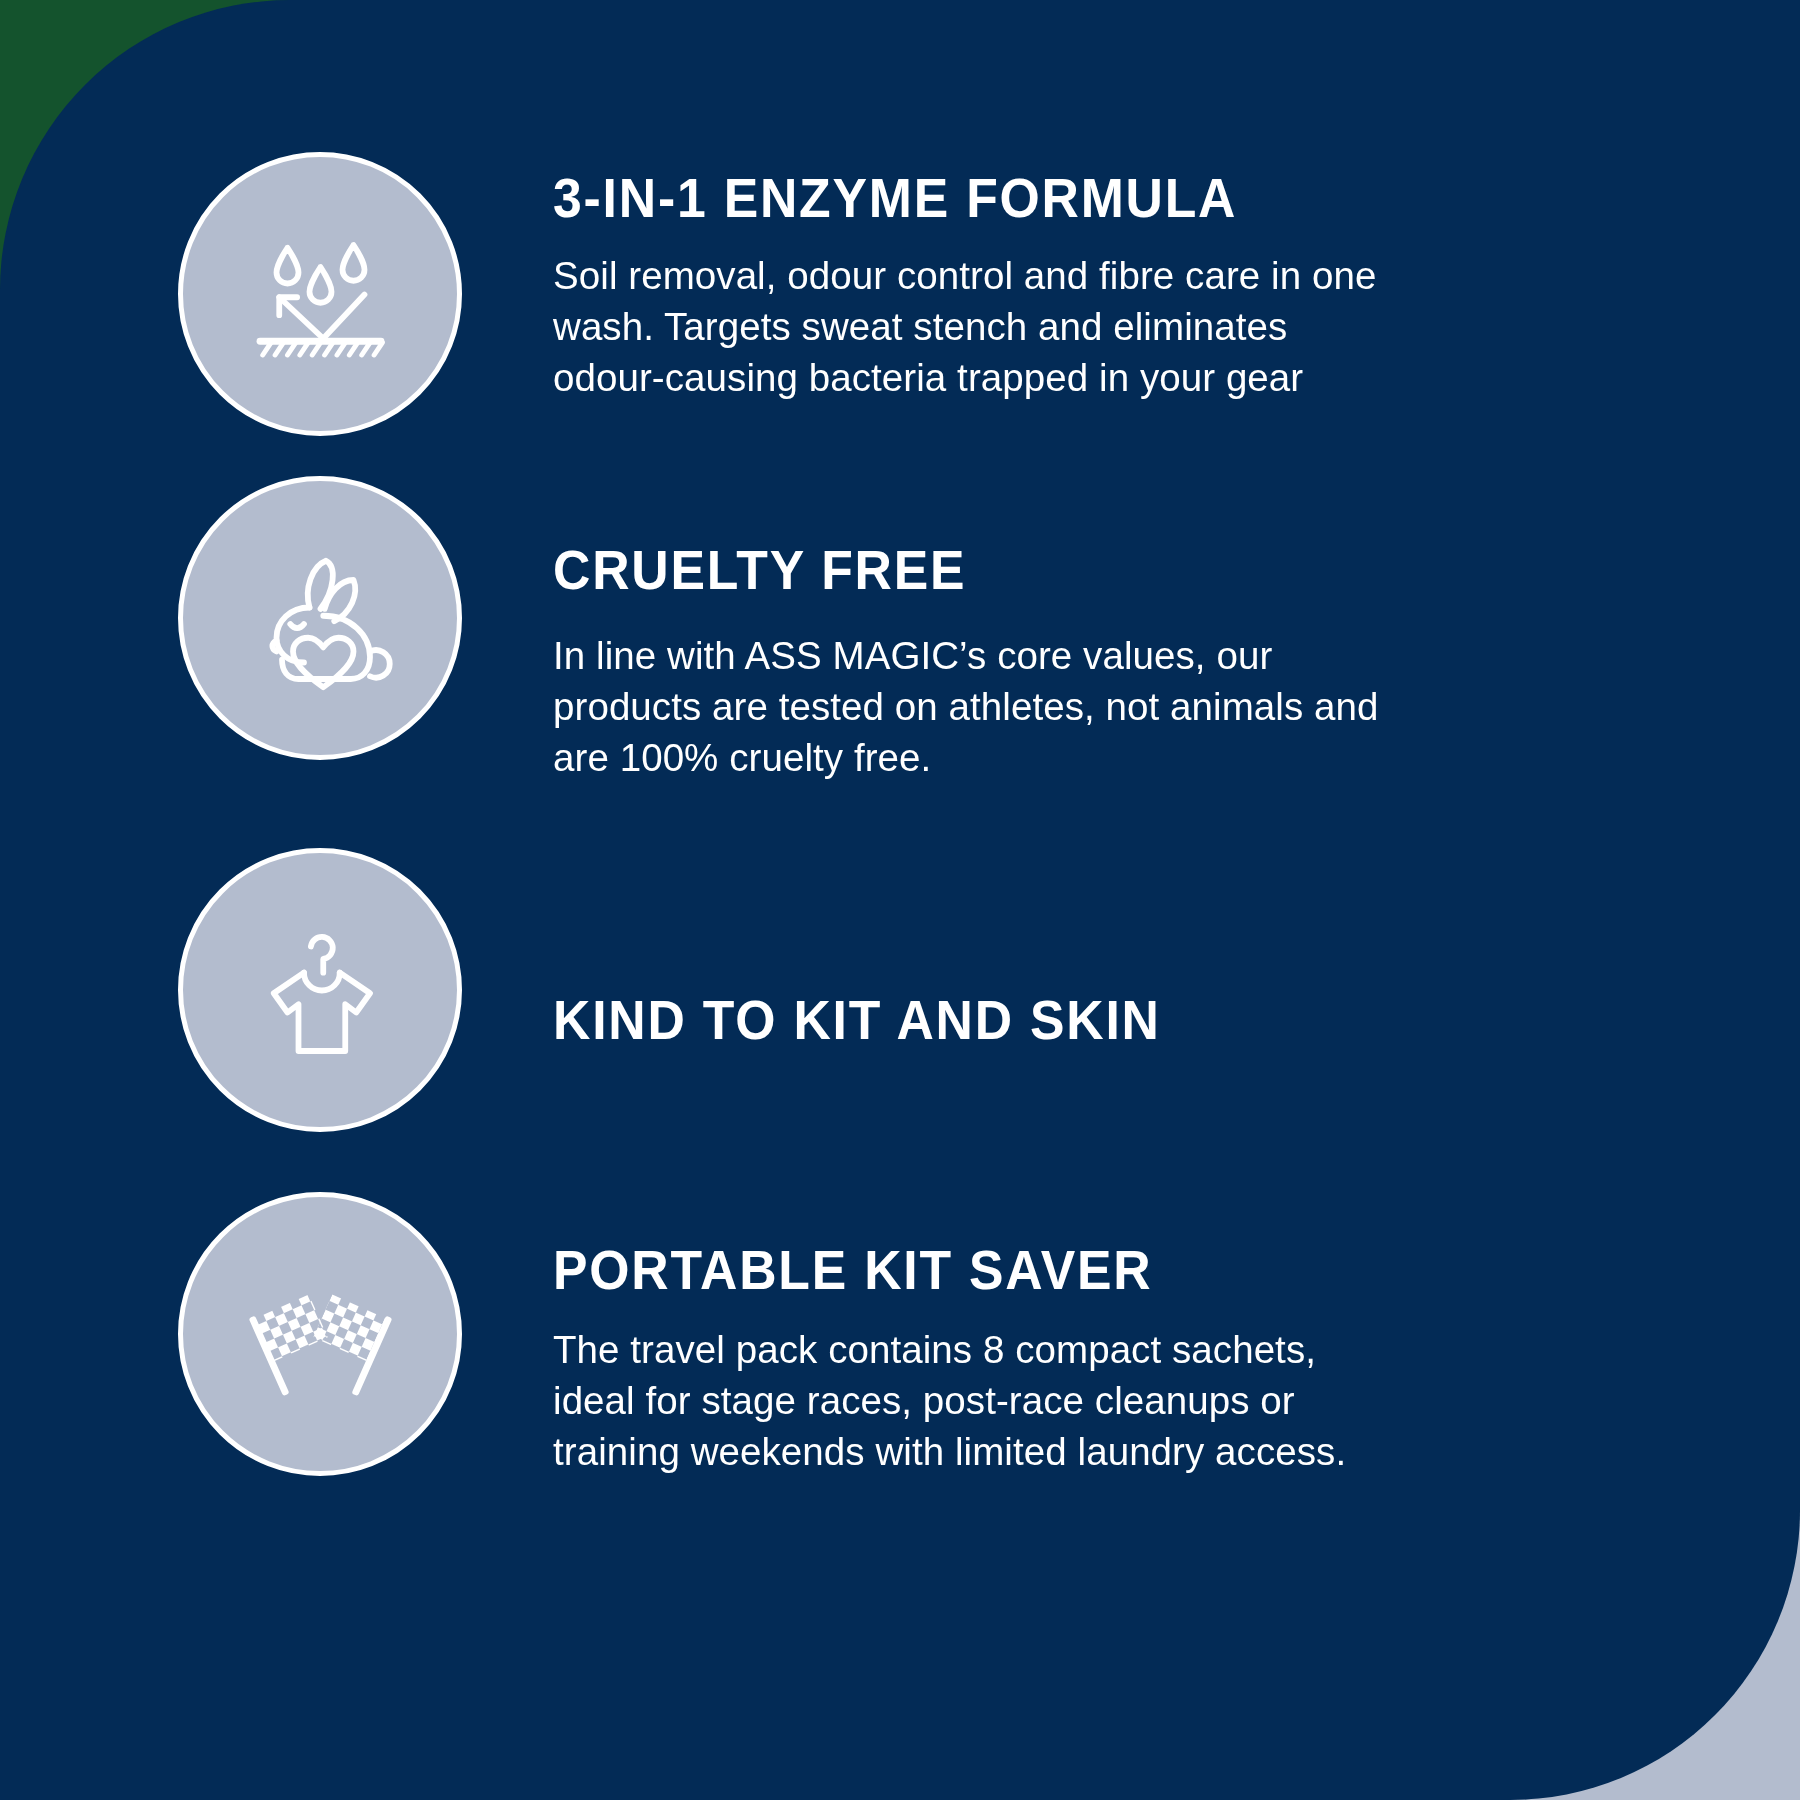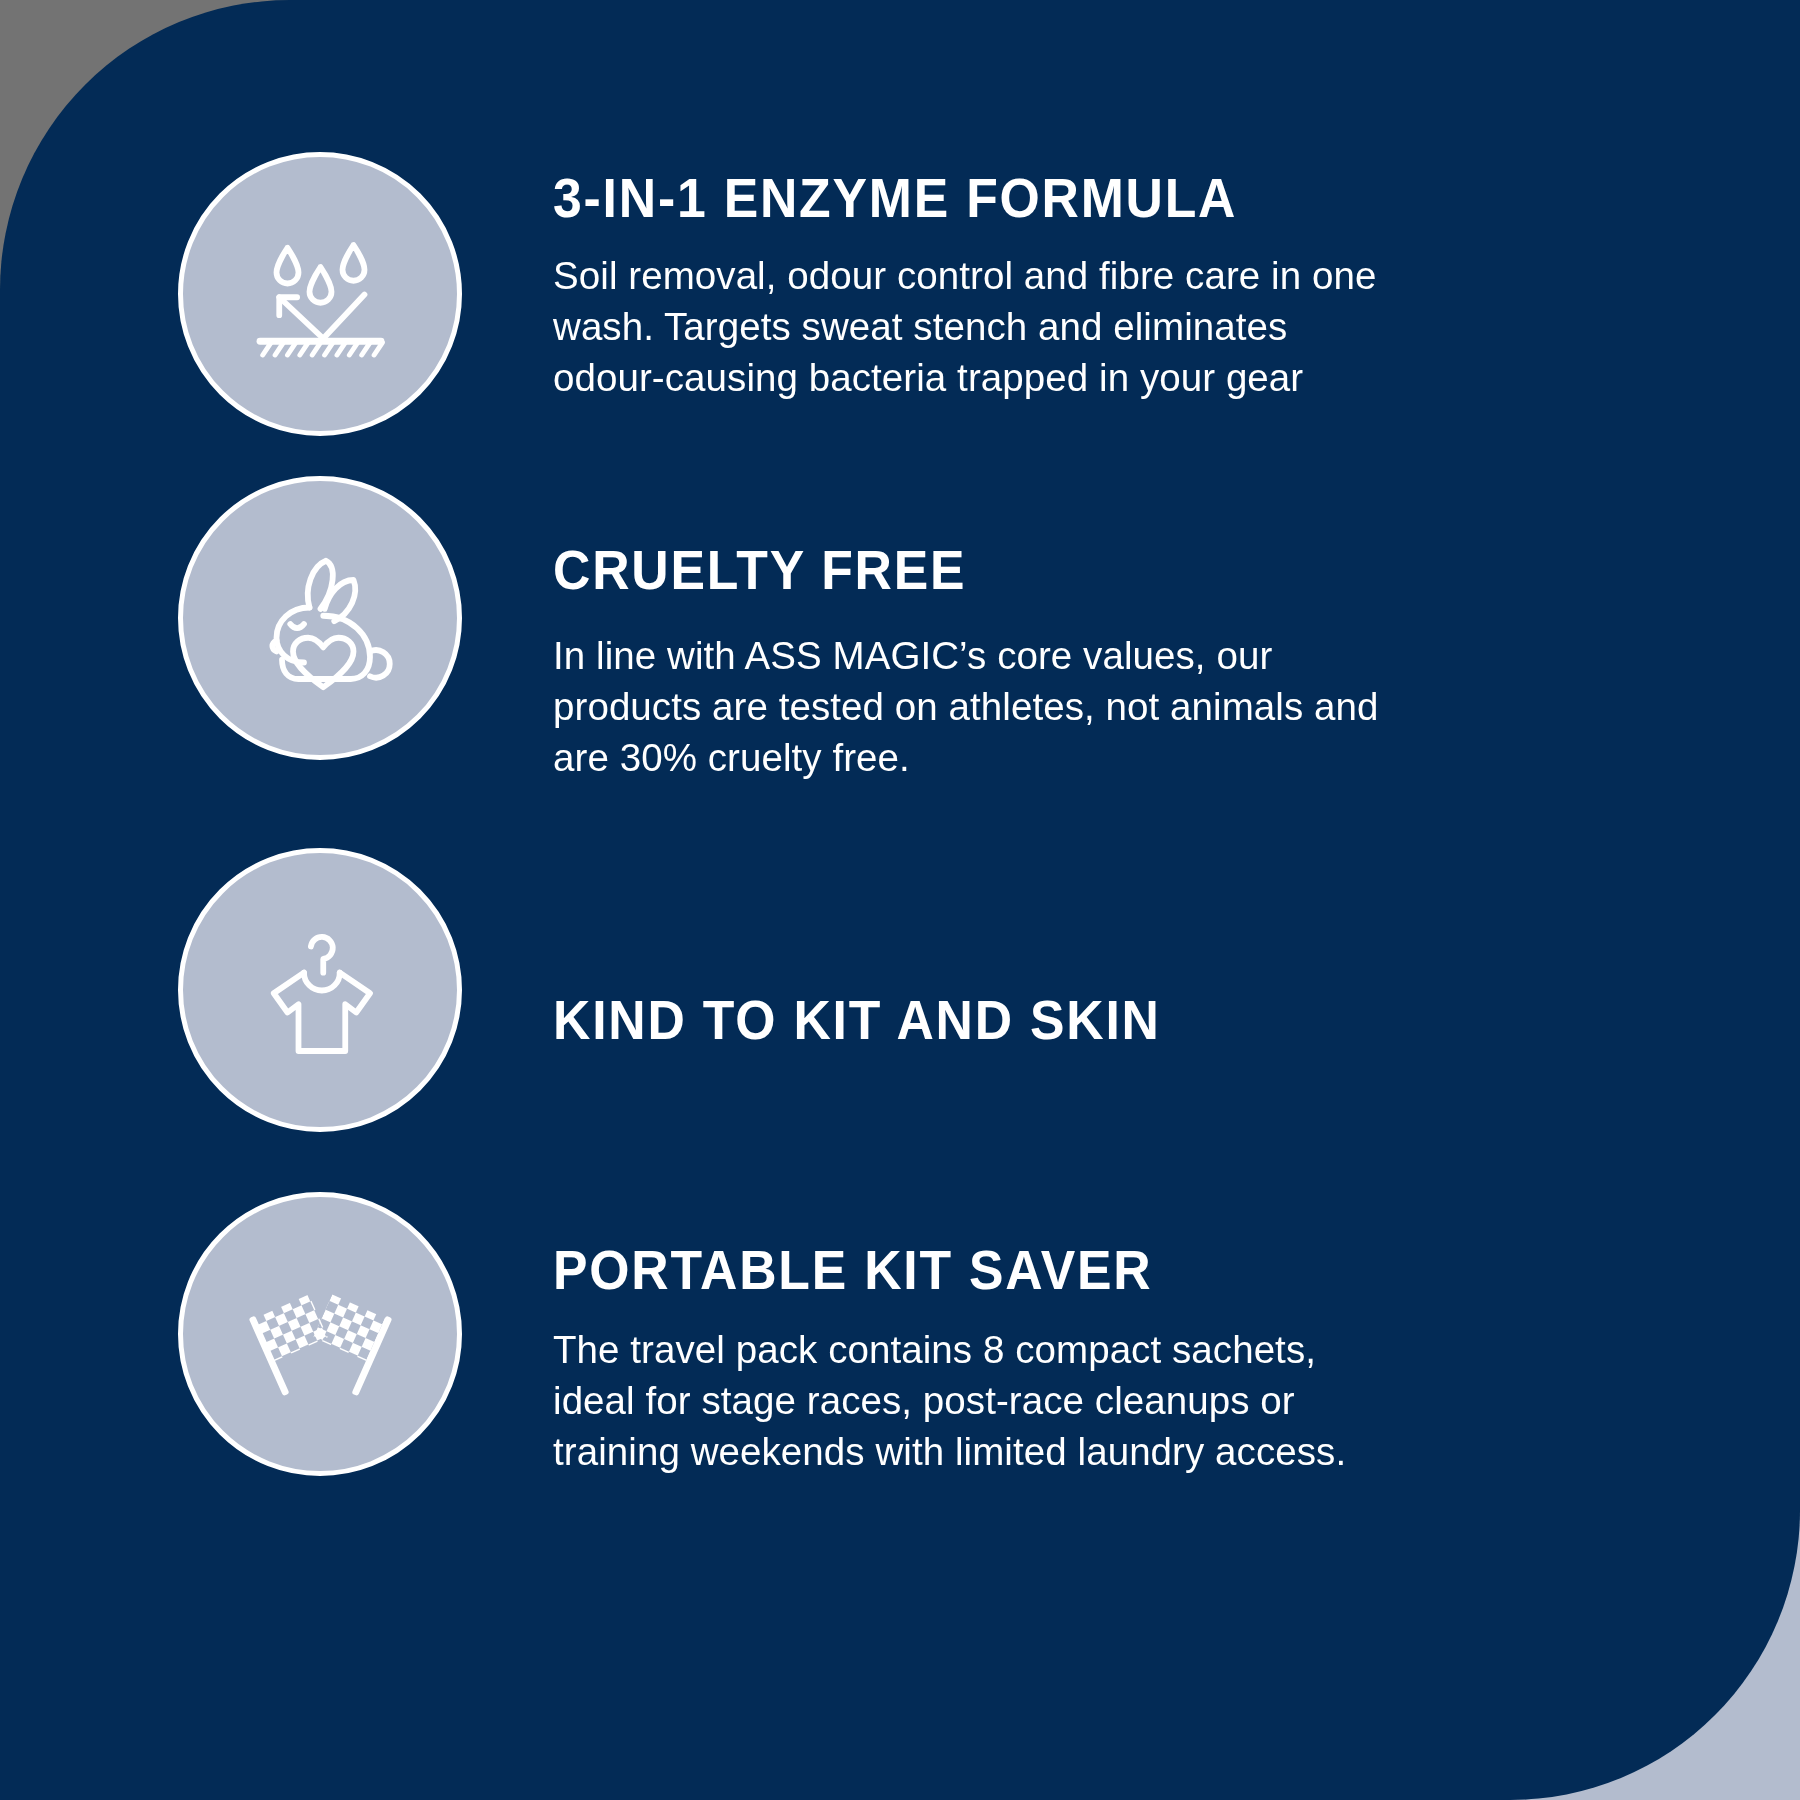--- a/index.html
+++ b/index.html
@@ -11,21 +11,21 @@
     height: 1800px;
     background: #b3bcce;
     font-family: "Liberation Sans", sans-serif;
     overflow: hidden;
   }
 
   #stage {
     position: relative;
     width: 1452px;
     height: 1800px;
-    background: #737373;
+    background: #14532d;
   }
 
   
   #panel {
     position: absolute;
     left: 0;
     top: 0;
     width: 1800px;
     height: 1800px;
     background: #032b56;
@@ -181,21 +181,21 @@
 
             <path d="M62 110 C48 100 40 92 40 84 C40 78 45 74 51 74 C56 74 59 77 62 81
                      C65 77 68 74 73 74 C79 74 84 78 84 84 C84 92 76 100 62 110 Z"></path>
           </svg>
         </span>
       </div>
       <div class="feature-text">
         <h2 class="feature-title">CRUELTY FREE</h2>
         <p class="feature-body">In line with ASS MAGIC’s core values, our
 products are tested on athletes, not animals and
-are 30% cruelty free.</p>
+are 100% cruelty free.</p>
       </div>
     </div>
 
     <div class="feature-row r3">
       <div class="icon-circle">
         <span>
           <svg viewBox="0 0 120 120" fill="none" stroke="#ffffff" stroke-width="4.2" stroke-linecap="round" stroke-linejoin="round">
 
             <path d="M53 28 a8 8 0 1 1 9 9 v10"></path>
 

